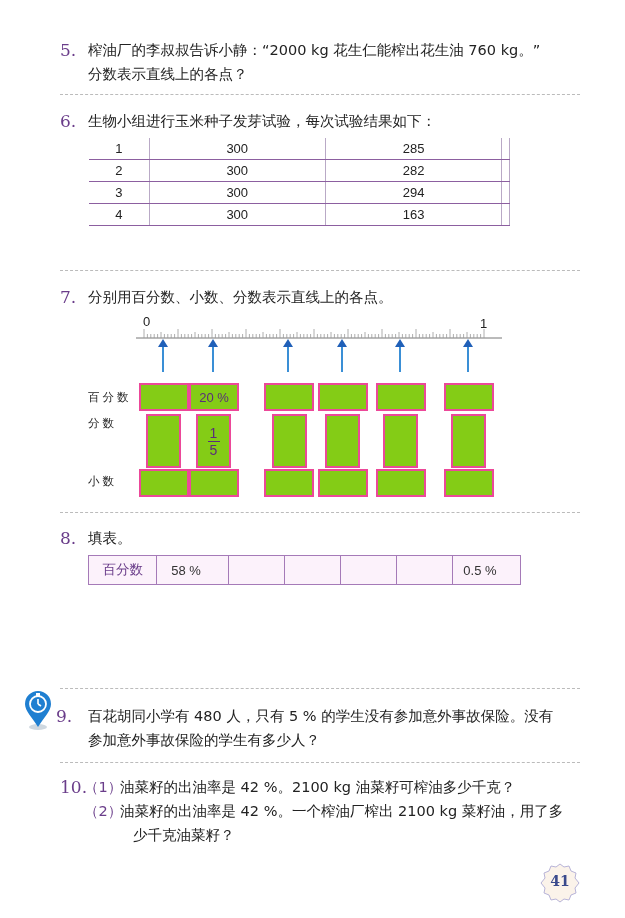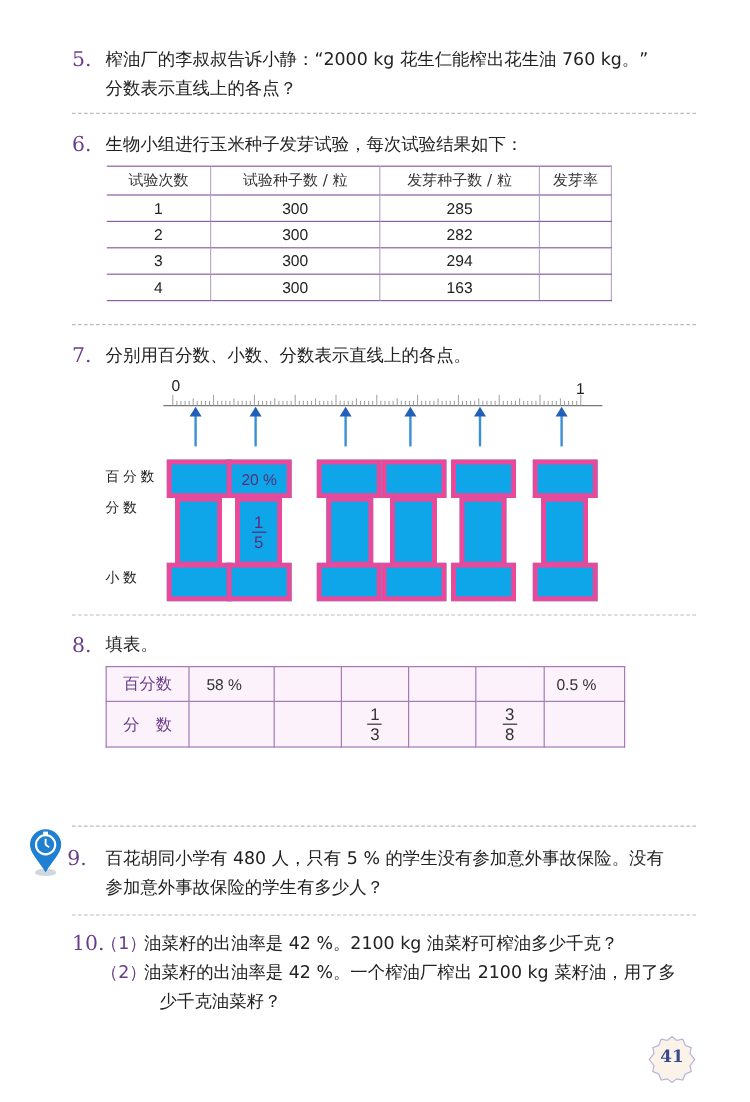--- a/index.html
+++ b/index.html
@@ -14,43 +14,37 @@
   .t6 th{font-family:"DejaVu Sans",sans-serif;font-size:12.5px;color:#333;height:23px;}
   .t6 tr td:first-child,.t6 tr th:first-child{border-left:none;}
   .t6 tr:first-child th{border-top:1.5px solid #8c5fa0;}
   .t6 td:last-child,.t6 th:last-child{border-right:1px solid #b9a9c6;}
   .t8{position:absolute;left:88px;top:555px;width:433px;font-family:"Liberation Sans",sans-serif;font-size:13px;background:#fcf2fb;}
   .t8 td{border:1.5px solid #a57ab8;height:28px;padding:0;color:#333;}
   .t8 td.hdr{width:72px;text-align:center;font-family:"DejaVu Sans",sans-serif;font-size:13.5px;color:#6a3d8a;}
   .t8 td.c{width:60px;}
   .frac{display:inline-flex;flex-direction:column;align-items:center;line-height:14px;font-size:14px;font-family:"Liberation Sans",sans-serif;color:#5a2d7a;}
   .frac .bar{width:12px;border-top:1.3px solid #5a2d7a;margin:1px 0;}
-  .box{position:absolute;background:#0ea5e9;border:4px solid #ec4899;}
+  .box{position:absolute;background:#84cc16;border:2px solid #ec4899;}
   .lbl7{position:absolute;font-family:"DejaVu Serif",serif;font-size:11.5px;color:#222;letter-spacing:3px;}
   .arrow{position:absolute;width:2px;background:#3a8fd6;}
   .arrow::before{content:"";position:absolute;left:-4px;top:-7px;border-left:5px solid transparent;border-right:5px solid transparent;border-bottom:8px solid #2060b8;}
 </style>
 </head>
 <body>
 
 <div class="qnum" style="left:60px;top:40px;">5.</div>
 <div class="qtext" style="left:88px;top:38px;">榨油厂的李叔叔告诉小静：“2000 kg 花生仁能榨出花生油 760 kg。”</div>
 <div class="qtext" style="left:88px;top:62px;">分数表示直线上的各点？</div>
 <div class="dash" style="top:94px;"></div>
 
 <div class="qnum" style="left:60px;top:111px;">6.</div>
 <div class="qtext" style="left:88px;top:109px;">生物小组进行玉米种子发芽试验，每次试验结果如下：</div>
 <table class="t6">
   <tbody>
-      <tr>
-    <th style="width:86px">试验次数</th>
-    <th style="width:140px">试验种子数 / 粒</th>
-    <th style="width:132px">发芽种子数 / 粒</th>
-    <th>发芽率</th>
-  </tr>
   <tr>
     <td>1</td>
     <td>300</td>
     <td>285</td>
     <td></td>
   </tr>
   <tr>
     <td>2</td>
     <td>300</td>
     <td>282</td>
@@ -234,41 +228,20 @@
   <tbody>
       <tr>
     <td class="hdr">百分数</td>
     <td class="c" style="padding-left:14px;">58 %</td>
     <td class="c"></td>
     <td class="c"></td>
     <td class="c"></td>
     <td class="c"></td>
     <td class="c" style="padding-left:10px;">0.5 %</td>
   </tr>
-  <tr style="height:38px;">
-    <td class="hdr">分　数</td>
-    <td class="c"></td>
-    <td class="c"></td>
-    <td class="c" style="text-align:center;">
-      <span class="frac" style="color:#333;">
-        <span>1</span>
-        <span class="bar" style="border-color:#333;"></span>
-        <span>3</span>
-      </span>
-    </td>
-    <td class="c"></td>
-    <td class="c" style="text-align:center;">
-      <span class="frac" style="color:#333;">
-        <span>3</span>
-        <span class="bar" style="border-color:#333;"></span>
-        <span>8</span>
-      </span>
-    </td>
-    <td class="c"></td>
-  </tr>
 </tbody>
   </table>
 
 <div class="dash" style="top:688px;"></div>
 
 <svg class="abs" style="left:22px;top:689px;" width="32" height="42">
   <ellipse cx="16" cy="38" rx="9" ry="3" fill="#cfd8e0"></ellipse>
   <path d="M16 38 C 10 28, 3 22, 3 15 A13 13 0 0 1 29 15 C 29 22, 22 28, 16 38 Z" fill="#1f7fd1"></path>
   <circle cx="16" cy="15" r="8" fill="none" stroke="#fff" stroke-width="1.8"></circle>
   <line x1="16" y1="15" x2="16" y2="10" stroke="#fff" stroke-width="1.6"></line>

